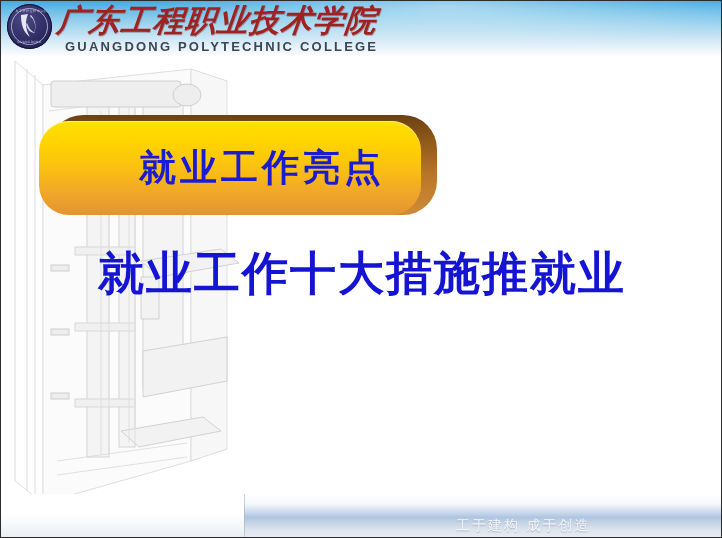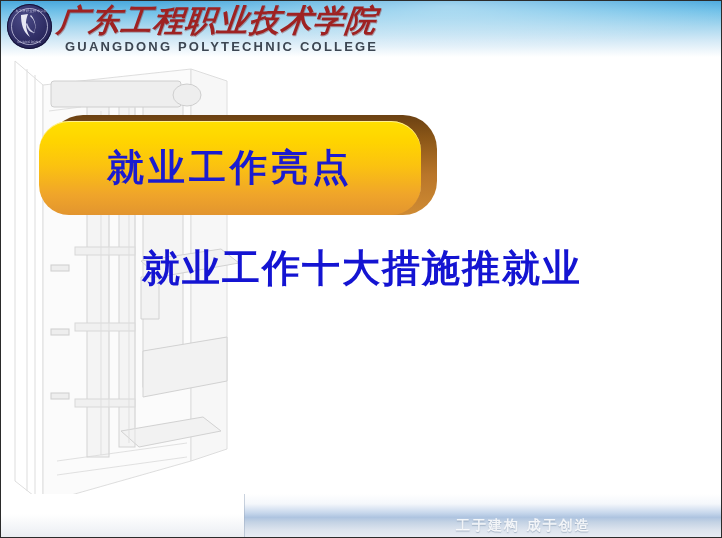--- a/index.html
+++ b/index.html
@@ -145,30 +145,31 @@
     width: 382px; height: 94px;
     display: flex;
     align-items: center;
     justify-content: center;
     font-family: "DejaVu Sans", sans-serif;
     font-size: 37px;
     font-weight: bold;
     color: #1b1bcf;
     letter-spacing: 4px;
     white-space: nowrap;
+    padding-left: 32px;
   }
 
   
   .main-heading {
     position: absolute;
     left: 0; top: 186px;
     width: 722px;
     text-align: center;
     font-family: Liberation Sans, sans-serif;
-    font-size: 38px;
+    font-size: 46px;
     font-weight: bold;
     color: #1414d2;
     letter-spacing: 2px;
     white-space: nowrap;
   }
 
   
   .footer-right {
     position: absolute;
     left: 243px; top: 437px;
@@ -192,21 +193,21 @@
     position: absolute;
     left: 243px; top: 437px;
     width: 1px; height: 45px;
     background: rgba(160,175,195,0.55);
   }
   .footer-motto {
     position: absolute;
     left: 455px; top: 516px;
     font-family: "DejaVu Serif", serif;
     font-size: 14px;
-    font-weight: bold;
+    font-weight: normal;
     color: rgba(255,255,255,0.85);
     letter-spacing: 2px;
     text-shadow: 0 1px 1px rgba(120,140,165,0.55);
     white-space: nowrap;
   }
 
   .tree-icon {
     position: absolute;
     left: 641px; top: 459px;
     width: 14px; height: 16px;

